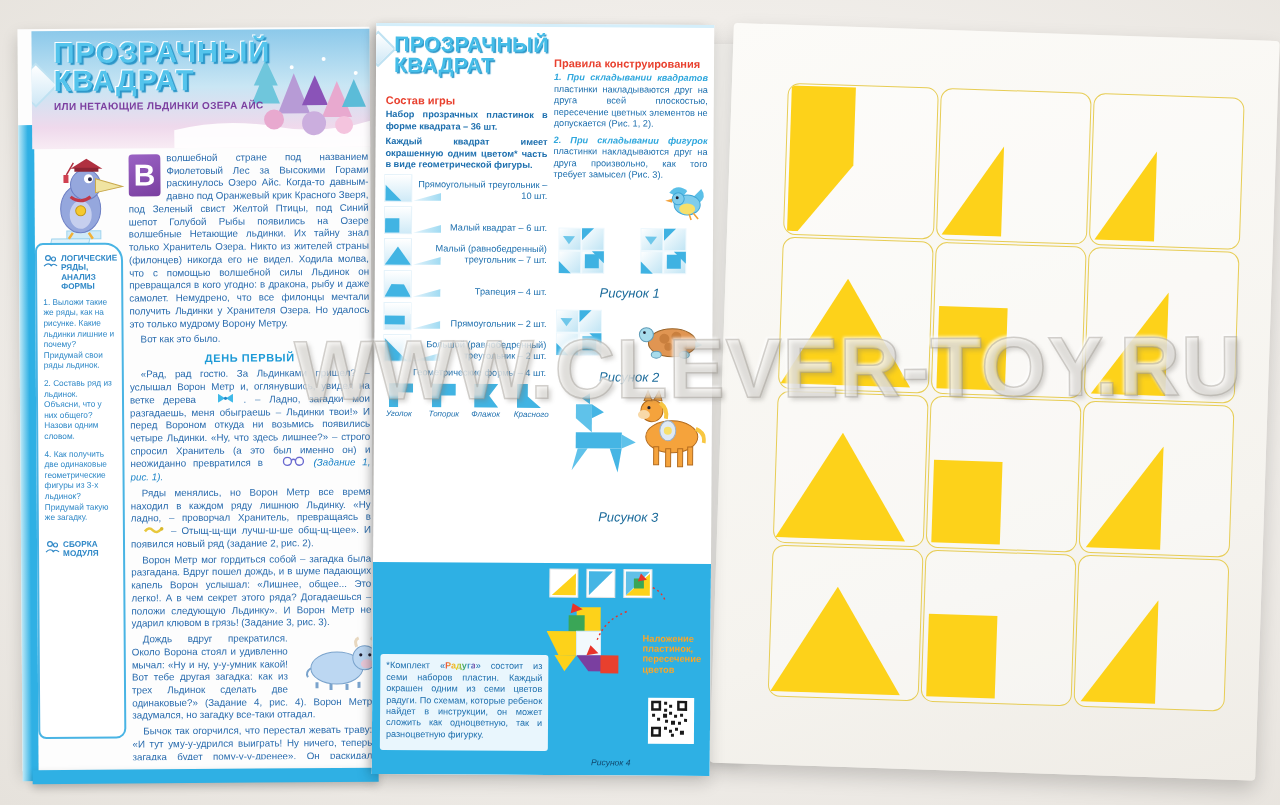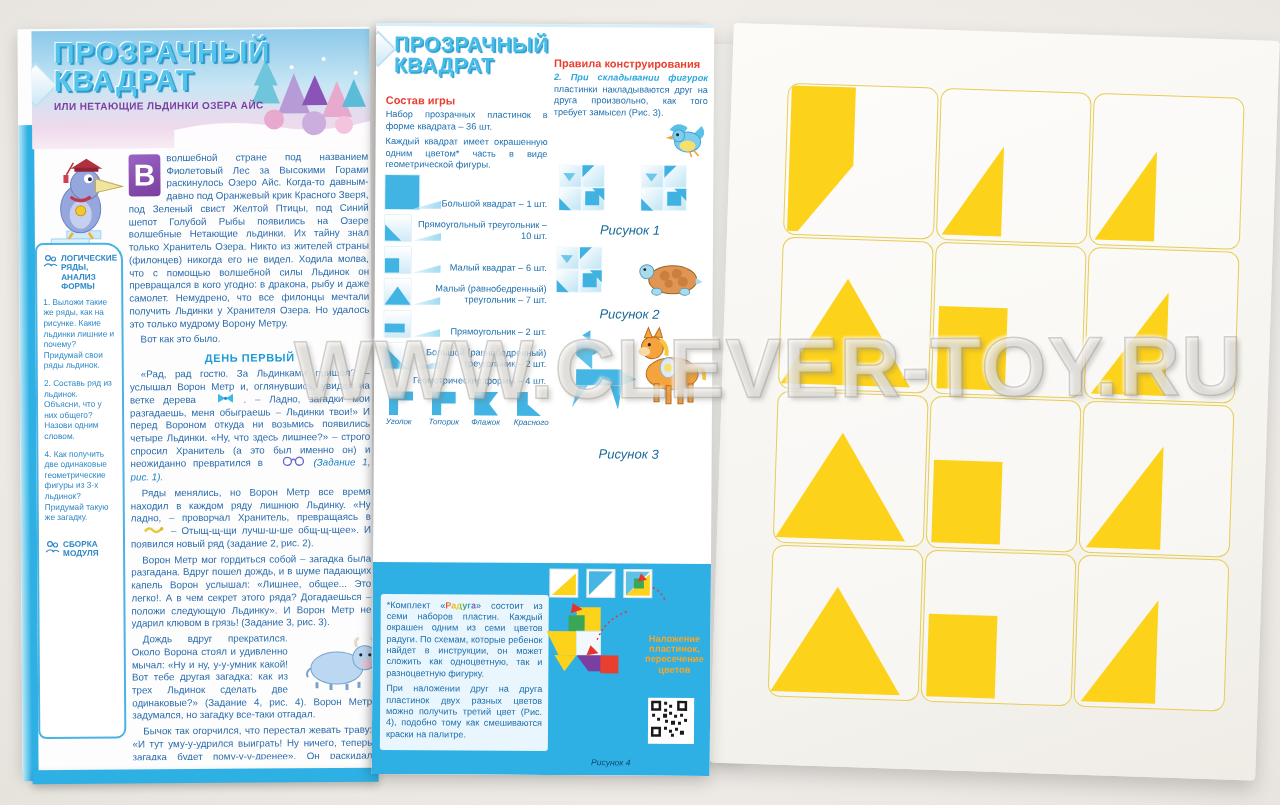--- a/index.html
+++ b/index.html
@@ -51,21 +51,21 @@
   .booklet-mid{position:absolute;left:374px;top:24px;width:338px;height:748px;background:#ffffff;
     transform:rotate(0.35deg);box-shadow:-6px 0 10px -4px rgba(0,0,0,0.25),0 7px 16px rgba(0,0,0,0.18);z-index:3;
     overflow:hidden;border-top:3px solid #d4eefa;}
   .mid-diamond{position:absolute;left:-9px;top:12px;width:22px;height:22px;transform:rotate(45deg);
     background:linear-gradient(135deg,#ffffff,#cfe8f6);box-shadow:0 0 0 2px #bfe2f2;}
   .mid-title{position:absolute;left:18px;top:8px;font-size:21px;font-weight:800;color:#45bde8;
     line-height:0.98;letter-spacing:0.5px;text-shadow:-1px -1px 0 #ffffff,1.5px 1.5px 1px #2b96c8;}
   .mid-left{position:absolute;left:10px;top:66px;width:162px;height:470px;}
   .mid-right{position:absolute;left:178px;top:28px;width:154px;height:512px;overflow:hidden;}
   .red-head{color:#e8402e;font-weight:700;font-size:11px;margin:2px 0 3px;}
-  .mid-p{font-size:9.2px;color:#1d6fae;line-height:1.25;text-align:justify;margin:0 0 4px;}
+  .mid-p{font-size:9.2px;color:#1d6fae;line-height:1.25;text-align:justify;margin:0 0 4px;font-weight:bold;}
   .comp-row{display:flex;align-items:flex-end;margin:2px 0 6px;}
   .comp-label{flex:1;text-align:right;font-size:9.2px;color:#1d6fae;line-height:1.15;}
   .plate{width:26px;height:26px;position:relative;background:linear-gradient(180deg,#ffffff,#cfeaf7);
     box-shadow:0 0 0 1px #e4f2fa;flex:0 0 auto;margin-right:4px;}
   .plate::before{content:"";position:absolute;inset:0;background:#41b4e3;}
   .plate.fan::after{content:"";position:absolute;left:28px;bottom:0;width:28px;height:13px;opacity:.85;
     background:linear-gradient(90deg,#dff1fa,#8fd4f0);clip-path:polygon(0 100%,100% 40%,100% 100%);}
   .ic-big-square{width:34px;height:34px;}
   .ic-big-square::before{clip-path:none;}
   .ic-right-triangle::before{clip-path:polygon(0 38%,0 100%,62% 100%);}
@@ -90,21 +90,21 @@
   .mid-cyan{position:absolute;left:0;right:0;bottom:0;height:212px;background:#2eb0e4;}
   .footnote-box{position:absolute;left:8px;bottom:24px;width:168px;background:#e9f6fd;padding:6px 6px;
     box-sizing:border-box;border-radius:3px;}
   .footnote-box p{font-size:9.1px;color:#1d6fae;line-height:1.25;text-align:justify;margin:0 0 4px;}
   .rainbow{font-weight:800;background:linear-gradient(90deg,#e8402e,#f5a623,#e8d020,#3aa657,#3a8fd8,#8a4a9e);
     -webkit-background-clip:text;background-clip:text;color:#e8402e;-webkit-text-fill-color:transparent;}
   .fig4-area{position:absolute;right:2px;bottom:4px;width:164px;height:204px;}
   .f4row{position:absolute;left:4px;top:0;}
   .f4cluster{position:absolute;left:2px;top:34px;}
   .f4caption{position:absolute;right:2px;top:66px;width:64px;font-size:9.3px;font-weight:700;
-    color:#f8a62b;line-height:1.1;text-align:center;}
+    color:#f8a62b;line-height:1.1;}
   .qr{position:absolute;right:14px;bottom:28px;width:42px;height:42px;background:#ffffff;padding:2px;}
   .f4label{position:absolute;left:0;right:30px;bottom:4px;text-align:center;font-size:8.5px;
     font-style:italic;color:#10486e;}
   
   .back-sheet{position:absolute;left:700px;top:44px;width:44px;height:716px;background:#f5f3ef;
     box-shadow:0 4px 10px rgba(0,0,0,0.12);z-index:1;}
   .card{position:absolute;left:724px;top:30px;width:546px;height:740px;border-radius:4px;
     background:linear-gradient(160deg,#fcfbf8 0%,#f5f3ee 70%,#efece6 100%);
     transform:rotate(1.9deg);transform-origin:40% 40%;box-shadow:0 9px 20px rgba(0,0,0,0.18);z-index:2;}
   .cardgrid{position:absolute;left:56px;top:58px;display:grid;grid-template-columns:repeat(3,151px);
@@ -284,34 +284,34 @@
       <div>ПРОЗРАЧНЫЙ</div>
       <div>КВАДРАТ</div>
     </div>
 
     <div class="mid-left">
       <div class="red-head">Состав игры</div>
       <p class="mid-p">Набор прозрачных пластинок в форме квадрата – 36 шт.</p>
       <p class="mid-p">Каждый квадрат имеет окрашенную одним цветом* часть в виде геометрической фигуры.</p>
       <div id="components">
           <div class="comp-row">
-            <div class="plate fan ic-big-square"></div>
-            <div class="comp-label">Большой квадрат – 1 шт.</div>
-          </div>
-          <div class="comp-row">
             <div class="plate fan ic-right-triangle"></div>
             <div class="comp-label">Прямоугольный треугольник – 10 шт.</div>
           </div>
           <div class="comp-row">
             <div class="plate fan ic-small-square"></div>
             <div class="comp-label">Малый квадрат – 6 шт.</div>
           </div>
           <div class="comp-row">
             <div class="plate fan ic-small-iso-triangle"></div>
             <div class="comp-label">Малый (равнобедренный) треугольник – 7 шт.</div>
+          </div>
+          <div class="comp-row">
+            <div class="plate fan ic-trapezoid"></div>
+            <div class="comp-label">Трапеция – 4 шт.</div>
           </div>
           <div class="comp-row">
             <div class="plate fan ic-rectangle"></div>
             <div class="comp-label">Прямоугольник – 2 шт.</div>
           </div>
           <div class="comp-row">
             <div class="plate fan ic-big-iso-triangle"></div>
             <div class="comp-label">Большой (равнобедренный) треугольник – 2 шт.</div>
           </div>
           <div class="comp-row">
@@ -333,20 +333,24 @@
           </div>
           <div class="geo">
             <div class="geo-shape g-sapozhok"></div>
             <div class="geo-name">Красного</div>
           </div>
         </div>
     </div>
 
     <div class="mid-right">
       <div class="red-head">Правила конструирования</div>
+      <p class="rule">
+        <span class="rule-lead">1. При складывании квадратов</span>
+        <span>пластинки накладываются друг на друга всей плоскостью, пересечение цветных элементов не допускается (Рис. 1, 2).</span>
+      </p>
       <p class="rule">
         <span class="rule-lead">2. При складывании фигурок</span>
         <span>пластинки накладываются друг на друга произвольно, как того требует замысел (Рис. 3).</span>
       </p>
       <div class="bird">
         <svg width="44" height="38" viewBox="0 0 44 38">
           <path d="M6,10 Q14,0 24,8 L18,16 Z" fill="#5bc0e8"></path>
           <path d="M38,6 Q44,14 36,20 L30,14 Z" fill="#5bc0e8"></path>
           <ellipse cx="24" cy="22" rx="13" ry="10" fill="#7fcdec" stroke="#3fa6d6"></ellipse>
           <ellipse cx="24" cy="26" rx="8" ry="5.5" fill="#f7e06a"></ellipse>
@@ -409,21 +413,20 @@
         </svg>
       </div>
       <div class="figcap">Рисунок 3</div>
     </div>
 
     <div class="mid-cyan">
       <div class="footnote-box">
         <p>
           <span>*Комплект «</span><span class="rainbow">Радуга</span><span>» состоит из семи наборов пластин. Каждый окрашен одним из семи цветов радуги. По схемам, которые ребенок найдет в инструкции, он может сложить как одноцветную, так и разноцветную фигурку.</span>
         </p>
-        <p>При наложении друг на друга пластинок двух разных цветов можно получить третий цвет (Рис. 4), подобно тому как смешиваются краски на палитре.</p>
       </div>
       <div class="fig4-area">
         <div class="f4row">
           <svg width="150" height="34" viewBox="0 0 150 34">
             <rect x="1" y="2" width="28" height="28" fill="#ffffff" stroke="#e4e4e4"></rect>
             <polygon points="3,28 27,28 27,6" fill="#fdd21a"></polygon>
             <rect x="38" y="2" width="28" height="28" fill="#ffffff" stroke="#e4e4e4"></rect>
             <polygon points="40,4 64,4 40,28" fill="#45b5e4"></polygon>
             <rect x="75" y="2" width="28" height="28" fill="#ffffff" stroke="#e4e4e4"></rect>
             <polygon points="77,28 101,28 101,6" fill="#fdd21a"></polygon>

